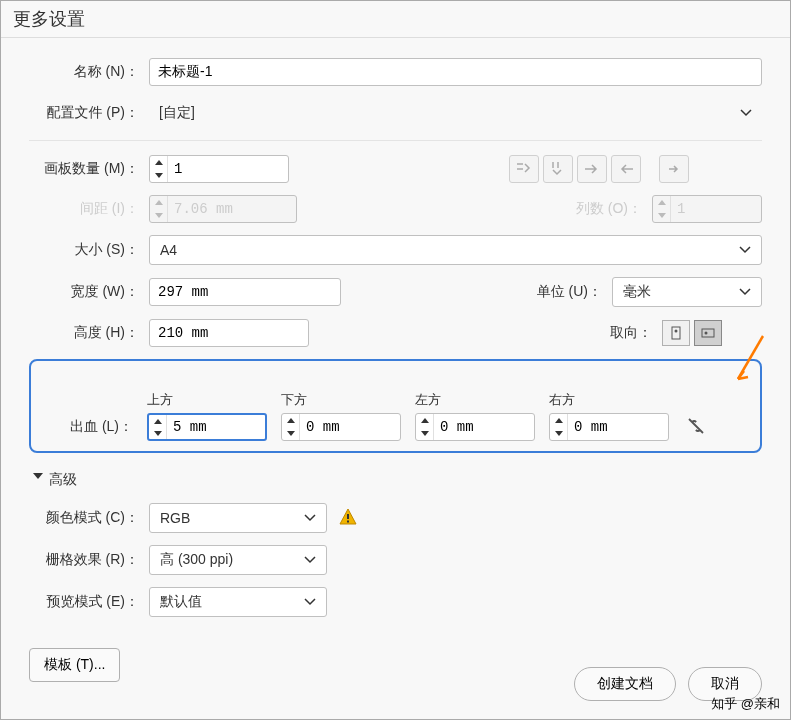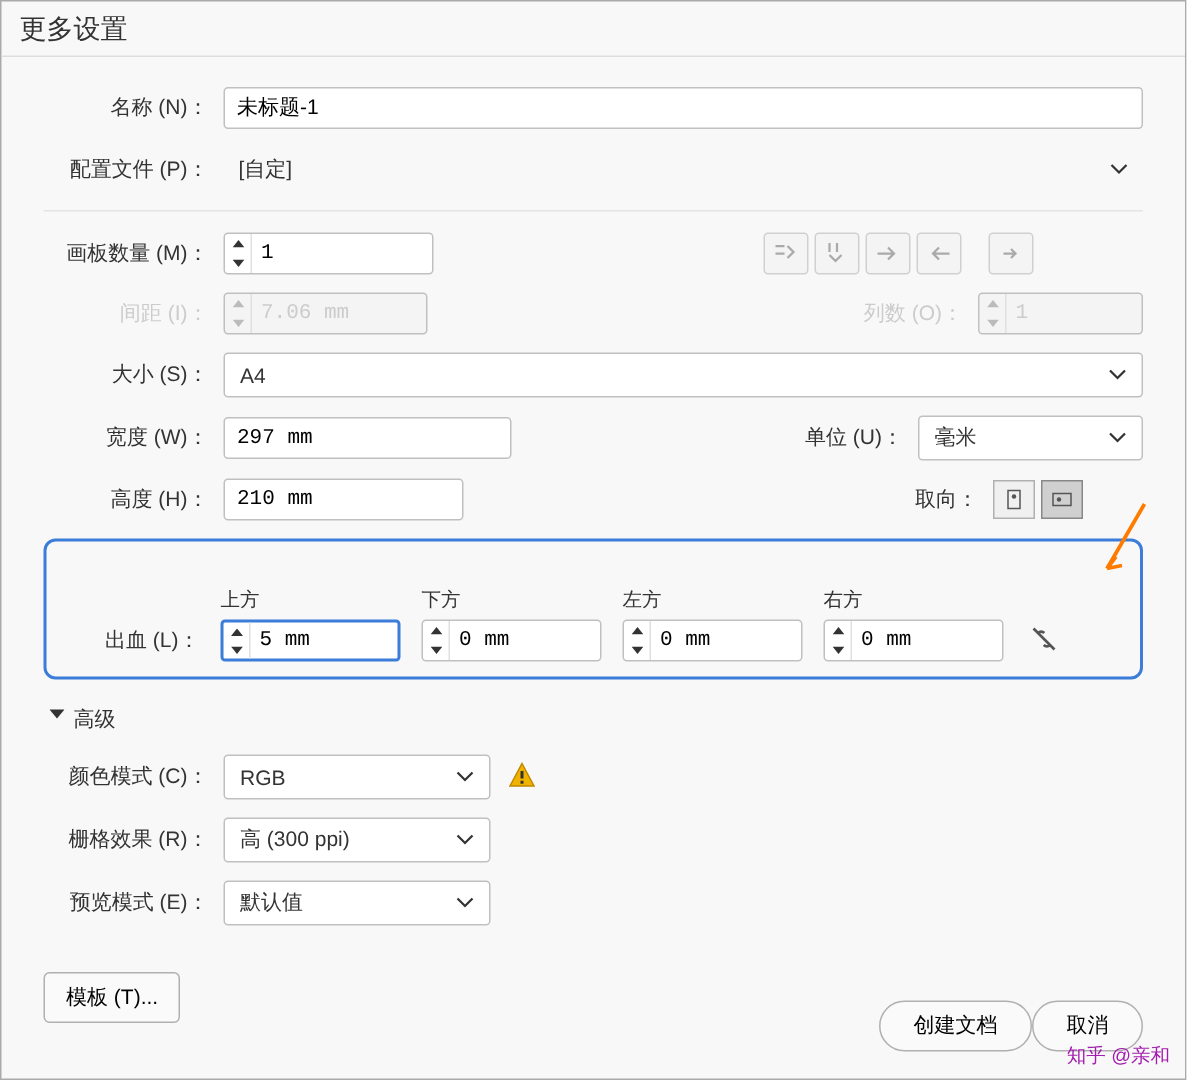--- a/index.html
+++ b/index.html
@@ -32,22 +32,22 @@
 .bleed-col .hdr { font-size: 13px; margin-top: 20px; }
 .bleed-col .spinner { width: 120px; }
 .bleed-label { width: 88px; text-align: right; padding-bottom: 5px; }
 .link-icon { width: 26px; height: 26px; display: flex; align-items: center; justify-content: center; cursor: pointer; margin-bottom: 2px; }
 .arrow-ann { position: absolute; top: 330px; right: 22px; color: #ff7b00; }
 .section-toggle { display: flex; gap: 6px; font-weight: normal; margin: 10px 0 14px 4px; cursor: pointer; }
 .section-toggle svg { width: 10px; height: 10px; }
 .footer { position: absolute; bottom: 18px; left: 28px; right: 28px; display: flex; align-items: center; }
 .btn { height: 34px; padding: 0 22px; border: 1px solid #b0b0b0; border-radius: 17px; background: #fafafa; cursor: pointer; font-family: inherit; font-size: 14px; }
 .btn.square { border-radius: 4px; padding: 0 14px; }
-.footer-right { margin-left: auto; display: flex; gap: 0; margin-top: 38px; }
-.watermark { position: absolute; bottom: 6px; right: 10px; color: #a21caf; font-size: 13px; }
+.footer-right { margin-left: auto; display: flex; gap: 12px; margin-top: 38px; }
+.watermark { position: absolute; bottom: 6px; right: 10px; color: #000000; font-size: 13px; }
 .orient-group { display: flex; gap: 4px; }
 .orient-btn { width: 28px; height: 26px; border: 1px solid #b0b0b0; background: #f0f0f0; display: flex; align-items: center; justify-content: center; cursor: pointer; }
 .orient-btn.active { background: #d0d0d0; border-color: #888; }
 .orient-btn svg { width: 14px; height: 14px; }
 .warn-icon { margin-left: 12px; }
 .warn-icon svg { width: 18px; height: 18px; }
 .select-wrap.small { flex: none; width: 178px; }
 hr.div { border: none; border-top: 1px solid #e4e4e4; margin: 6px 0 14px; }
 </style>
 </head>
@@ -131,21 +131,21 @@
         <div class="iconbtn">
             <svg viewBox="0 0 16 16">
               <path d="M3 8h8M8 5l3 3-3 3" fill="none" stroke="currentColor" stroke-width="1.5"></path>
             </svg>
           </div>
       </div>
     </div>
 
     <div class="row disabled-row">
       <div class="label">间距 (I)：</div>
-      <div class="spinner disabled" style="width:136px">
+      <div class="spinner disabled" style="width:148px">
         <div class="spin-btns">
             <span>
               <svg viewBox="0 0 8 5">
                 <use href="#arr-up"></use>
               </svg>
             </span>
             <span>
               <svg viewBox="0 0 8 5">
                 <use href="#arr-dn"></use>
               </svg>

